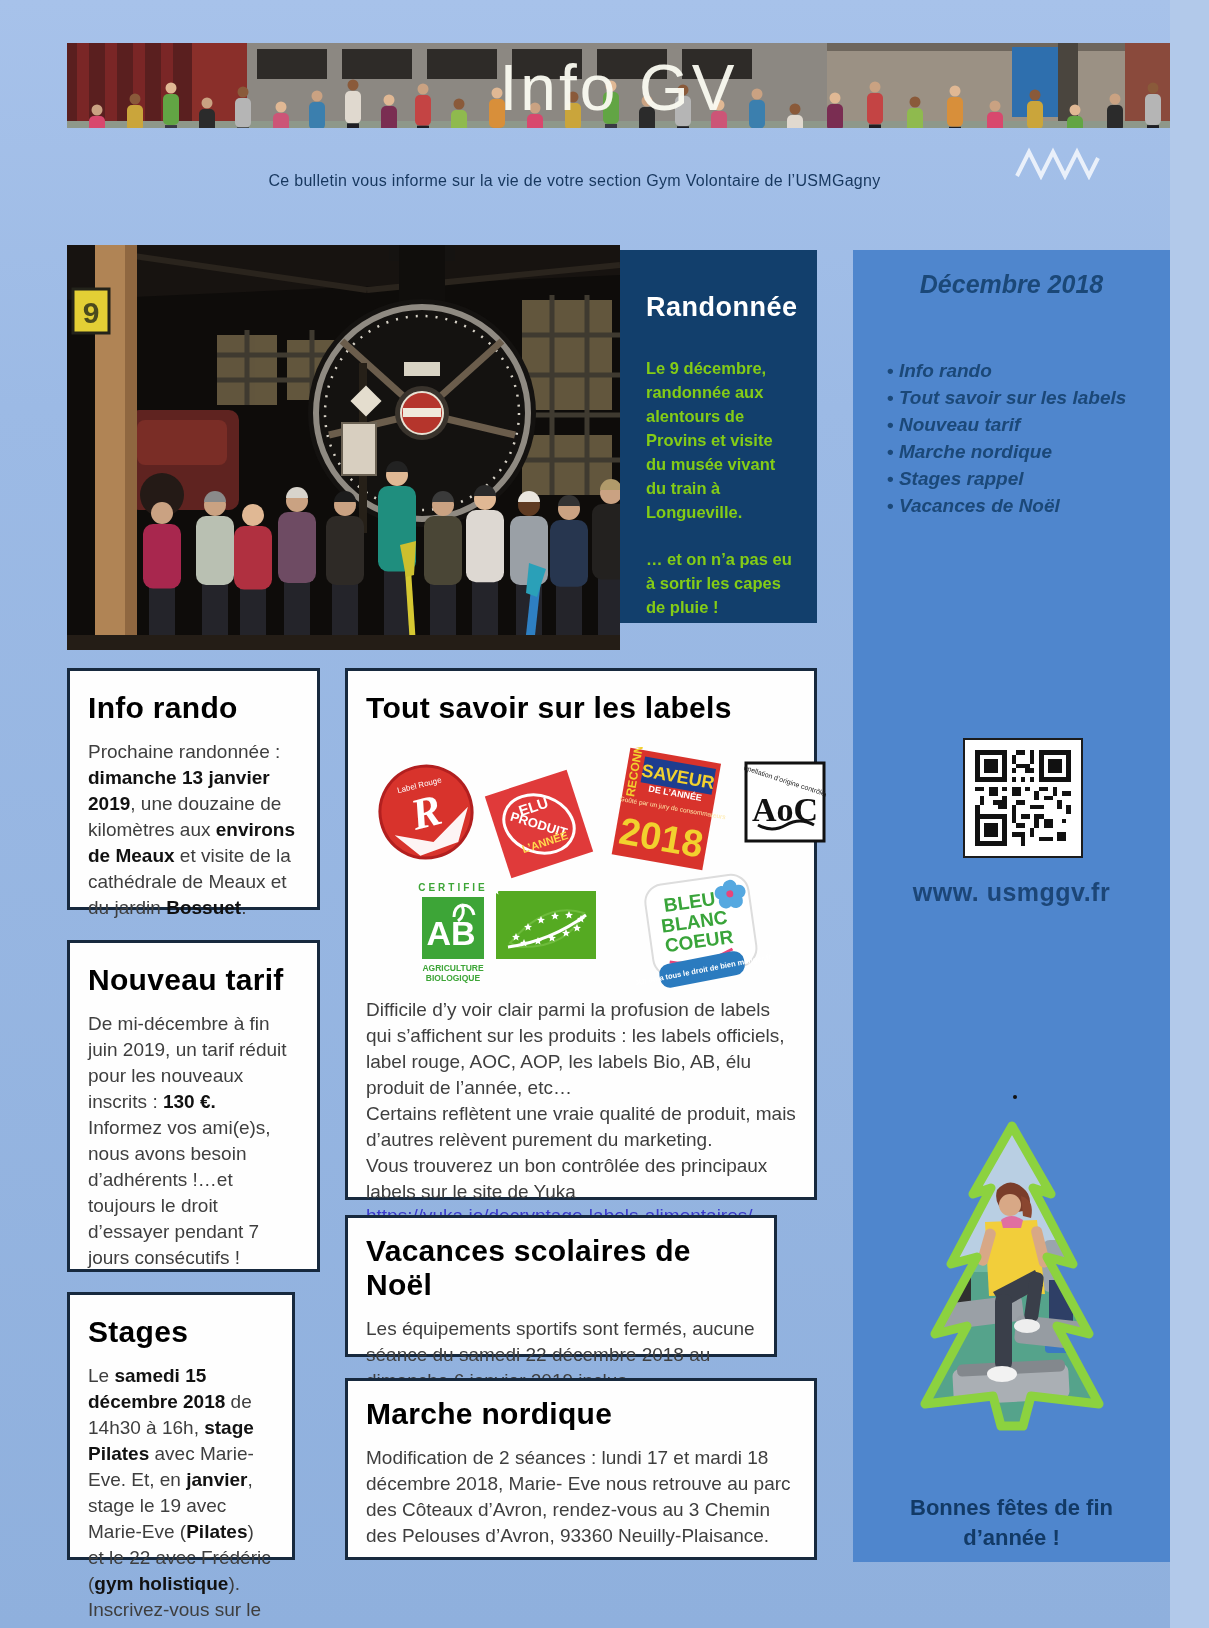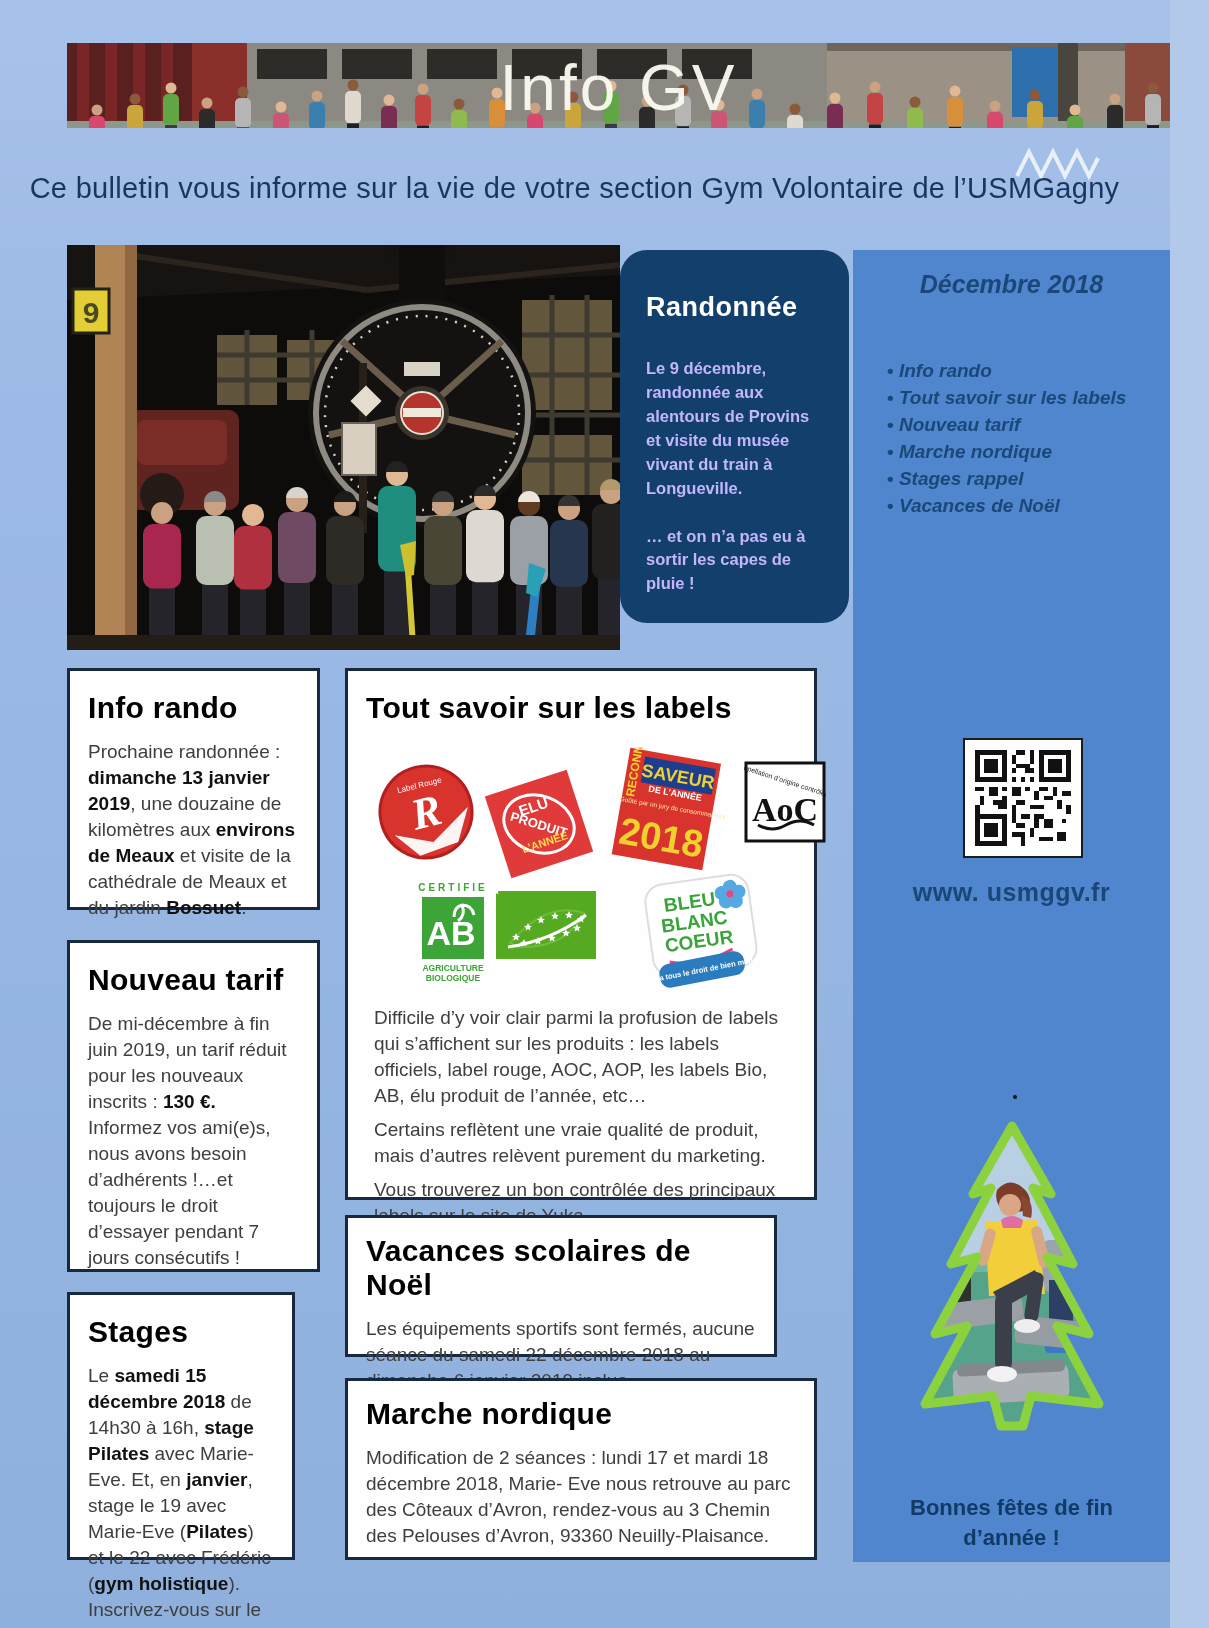--- a/index.html
+++ b/index.html
@@ -13,30 +13,30 @@
   
   .banner{position:absolute;left:67px;top:43px;width:1103px;height:85px;overflow:hidden;}
   .banner svg{display:block;}
   .banner-title{
     position:absolute;left:0;top:8px;width:100%;text-align:center;
     font-size:64px;color:#fbfbf2;font-weight:400;letter-spacing:3px;opacity:.95;
   }
   .watermark{position:absolute;left:1015px;top:146px;opacity:.85;}
   .subtitle{
     position:absolute;left:0;top:172px;width:1149px;text-align:center;
-    font-size:29px;color:#17375e;letter-spacing:.3px;
+    font-size:16px;color:#17375e;letter-spacing:.3px;
   }
 
   
   .hero{position:absolute;left:67px;top:245px;width:553px;height:405px;overflow:hidden;background:#0d0c0a;}
 
   
-  .rando-panel{position:absolute;left:620px;top:250px;width:229px;height:373px;background:#123f6c;box-sizing:border-box;padding:42px 24px 4px 26px;border-radius:27px;}
+  .rando-panel{position:absolute;left:620px;top:250px;width:197px;height:373px;background:#123f6c;box-sizing:border-box;padding:42px 24px 4px 26px;}
   .rando-panel h2{color:#fff;font-size:27px;font-weight:700;margin:0 0 34px;letter-spacing:.5px;}
-  .rando-panel p{color:#c4b5fd;font-size:16.5px;font-weight:700;line-height:1.45;margin:0 0 24px;}
+  .rando-panel p{color:#84cc16;font-size:16.5px;font-weight:700;line-height:1.45;margin:0 0 24px;}
 
   
   .sidebar{position:absolute;left:853px;top:250px;width:317px;height:1312px;background:#4f86cd;}
   .issue{ text-align:center;font-style:italic;font-weight:700;color:#1b4878;font-size:41px;margin-top:30px;}
   .issue-date{text-align:center;font-style:italic;font-weight:700;color:#1b4878;font-size:25px;margin-top:20px;}
   .toc{margin:58px 0 0 34px;padding:0;list-style:none;}
   .toc li{font-style:italic;font-weight:700;color:#1b4878;font-size:19px;line-height:27px;}
   .toc li::before{content:"•  ";font-style:normal;}
   .qr-box{position:absolute;left:110px;top:488px;width:96px;height:96px;background:#fff;border:2px solid #1c1c1c;padding:10px;}
   .website{position:absolute;left:0;top:628px;width:100%;text-align:center;font-weight:700;color:#1c4677;font-size:25px;letter-spacing:.5px;}
@@ -48,21 +48,21 @@
   .card{position:absolute;background:#fefefe;border:3px solid #17293e;box-sizing:border-box;padding:14px 18px;}
   .card h2{font-size:30px;font-weight:700;color:#000;margin:6px 0 14px;letter-spacing:.3px;}
   .body-text{font-size:19px;color:#3e3e3e;line-height:1.37;}
   .body-text .b{font-weight:700;color:#111;}
   .card-info-rando{left:67px;top:668px;width:253px;height:242px;}
   .card-tarif{left:67px;top:940px;width:253px;height:332px;}
   .card-stages{left:67px;top:1292px;width:228px;height:268px;}
   .card-labels{left:345px;top:668px;width:472px;height:532px;}
   .card-vacances{left:345px;top:1215px;width:432px;height:142px;padding-top:10px;}
   .card-marche{left:345px;top:1378px;width:472px;height:182px;padding-top:10px;}
-  .card-labels p.body-text{margin:8px;}
+  .card-labels p.body-text{margin:0;}
   .logos{position:relative;height:258px;}
   .logo{position:absolute;}
   .yuka-link{font-size:19px;color:#3a3acc;text-decoration:underline;cursor:pointer;}
 </style>
 </head>
 <body>
 
 <div class="right-strip"></div>
 
 <div class="banner">

